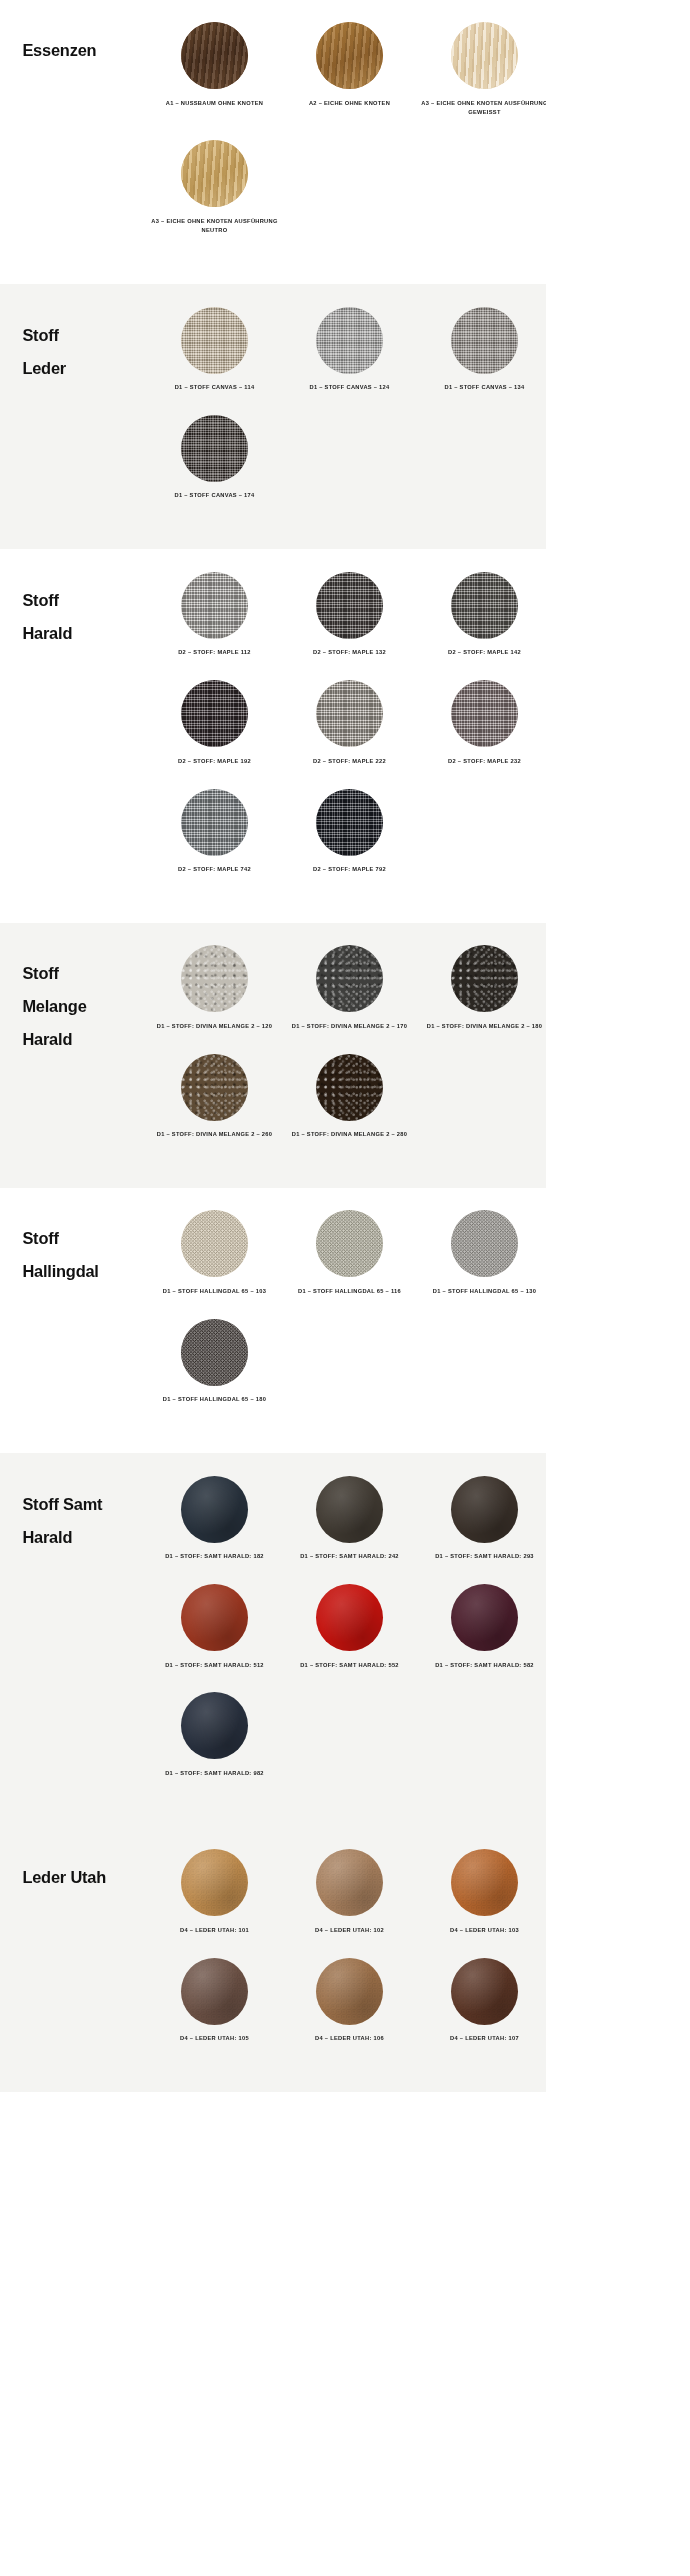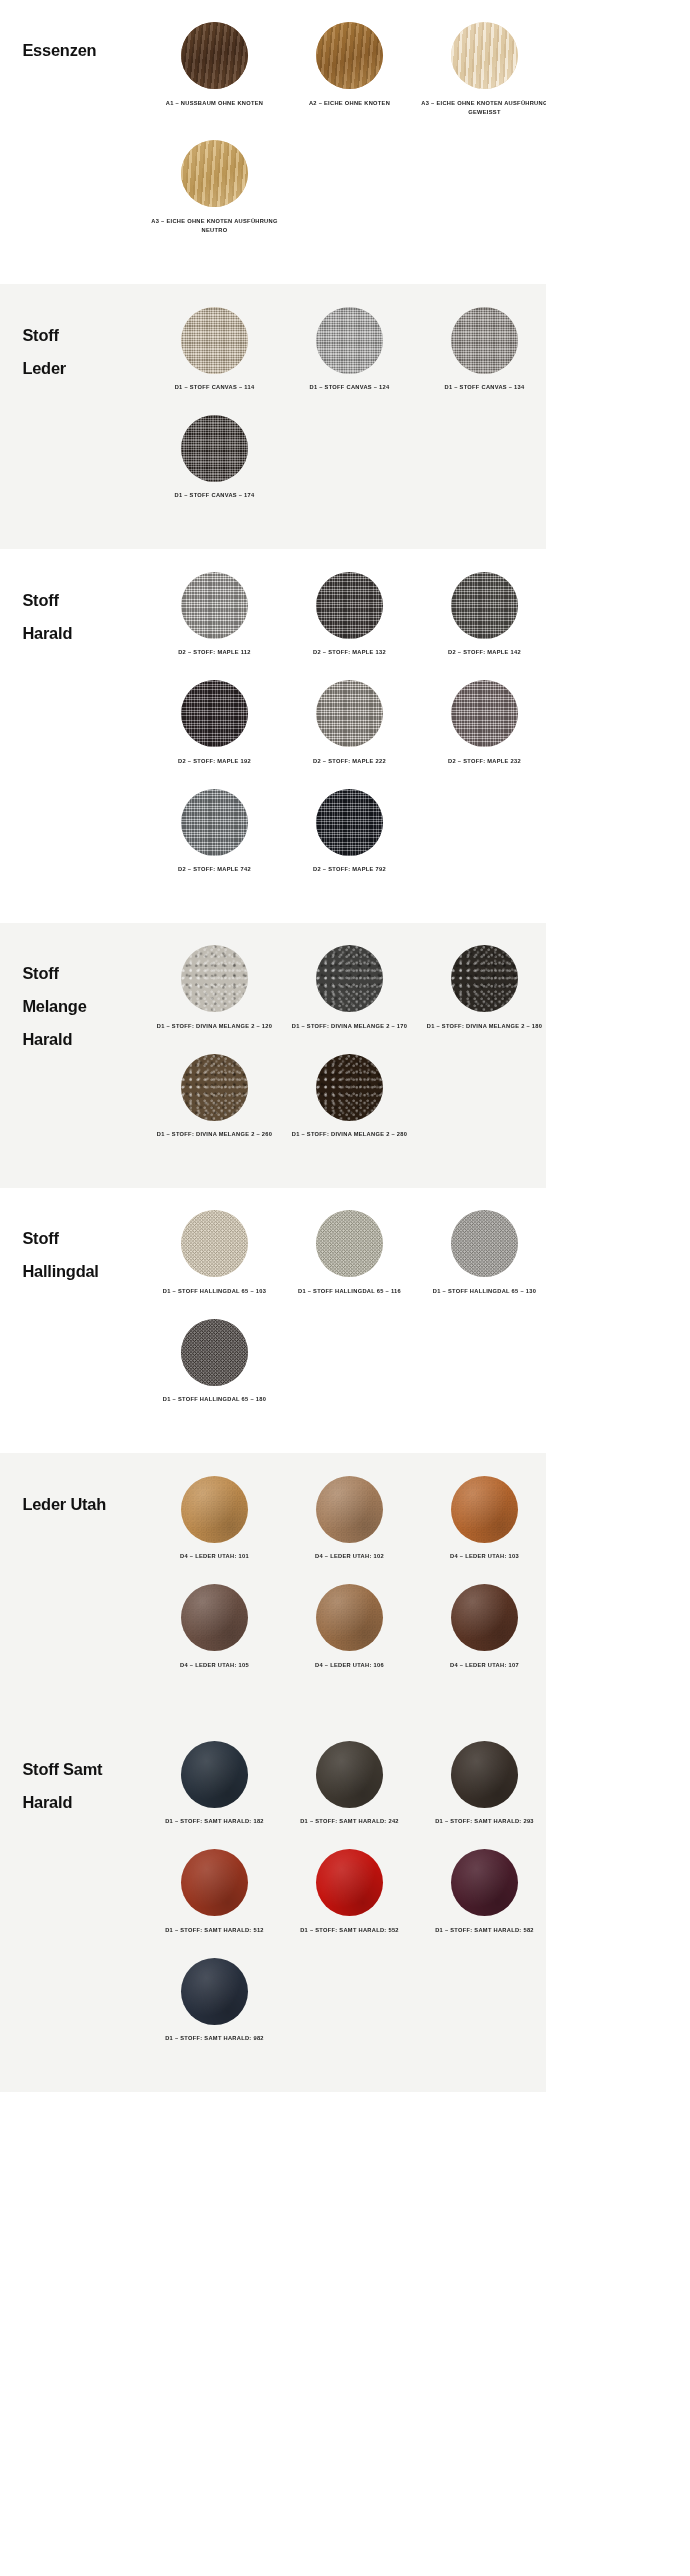--- a/index.html
+++ b/index.html
@@ -384,77 +384,20 @@
               <div class="tex tex-knit"></div>
             </div>
             <div class="caption">D1 – STOFF HALLINGDAL 65 – 180</div>
           </div>
         </div>
       </div>
     </div>
     <div class="section alt">
       <div class="section-inner">
         <div class="section-title">
-          <span class="tline">Leder Utah</span>
-        </div>
-        <div class="grid">
-          <div class="swatch">
-            <div class="disc" style="background: rgb(192, 141, 79);">
-              <div class="tex tex-leather"></div>
-            </div>
-            <div class="caption">D4 – LEDER UTAH: 101</div>
-          </div>
-          <div class="swatch">
-            <div class="disc" style="background: rgb(168, 128, 94);">
-              <div class="tex tex-leather"></div>
-            </div>
-            <div class="caption">D4 – LEDER UTAH: 102</div>
-          </div>
-          <div class="swatch">
-            <div class="disc" style="background: rgb(184, 104, 47);">
-              <div class="tex tex-leather"></div>
-            </div>
-            <div class="caption">D4 – LEDER UTAH: 103</div>
-          </div>
-          <div class="swatch">
-            <div class="disc" style="background: rgb(163, 170, 166);">
-              <div class="tex tex-leather"></div>
-            </div>
-            <div class="caption">D4 – LEDER UTAH: 104</div>
-          </div>
-          <div class="swatch">
-            <div class="disc" style="background: rgb(109, 82, 70);">
-              <div class="tex tex-leather"></div>
-            </div>
-            <div class="caption">D4 – LEDER UTAH: 105</div>
-          </div>
-          <div class="swatch">
-            <div class="disc" style="background: rgb(156, 112, 73);">
-              <div class="tex tex-leather"></div>
-            </div>
-            <div class="caption">D4 – LEDER UTAH: 106</div>
-          </div>
-          <div class="swatch">
-            <div class="disc" style="background: rgb(92, 54, 38);">
-              <div class="tex tex-leather"></div>
-            </div>
-            <div class="caption">D4 – LEDER UTAH: 107</div>
-          </div>
-          <div class="swatch">
-            <div class="disc" style="background: rgb(45, 48, 51);">
-              <div class="tex tex-leather"></div>
-            </div>
-            <div class="caption">D4 – LEDER UTAH: 108</div>
-          </div>
-        </div>
-      </div>
-    </div>
-    <div class="section alt">
-      <div class="section-inner">
-        <div class="section-title">
           <span class="tline">Stoff Samt</span>
           <span class="tline">Harald</span>
         </div>
         <div class="grid">
           <div class="swatch">
             <div class="disc" style="background: rgb(39, 49, 60);">
               <div class="tex tex-velvet"></div>
             </div>
             <div class="caption">D1 – STOFF: SAMT HARALD: 182</div>
           </div>
@@ -502,14 +445,71 @@
           </div>
           <div class="swatch">
             <div class="disc" style="background: rgb(40, 48, 62);">
               <div class="tex tex-velvet"></div>
             </div>
             <div class="caption">D1 – STOFF: SAMT HARALD: 982</div>
           </div>
         </div>
       </div>
     </div>
+    <div class="section alt">
+      <div class="section-inner">
+        <div class="section-title">
+          <span class="tline">Leder Utah</span>
+        </div>
+        <div class="grid">
+          <div class="swatch">
+            <div class="disc" style="background: rgb(192, 141, 79);">
+              <div class="tex tex-leather"></div>
+            </div>
+            <div class="caption">D4 – LEDER UTAH: 101</div>
+          </div>
+          <div class="swatch">
+            <div class="disc" style="background: rgb(168, 128, 94);">
+              <div class="tex tex-leather"></div>
+            </div>
+            <div class="caption">D4 – LEDER UTAH: 102</div>
+          </div>
+          <div class="swatch">
+            <div class="disc" style="background: rgb(184, 104, 47);">
+              <div class="tex tex-leather"></div>
+            </div>
+            <div class="caption">D4 – LEDER UTAH: 103</div>
+          </div>
+          <div class="swatch">
+            <div class="disc" style="background: rgb(163, 170, 166);">
+              <div class="tex tex-leather"></div>
+            </div>
+            <div class="caption">D4 – LEDER UTAH: 104</div>
+          </div>
+          <div class="swatch">
+            <div class="disc" style="background: rgb(109, 82, 70);">
+              <div class="tex tex-leather"></div>
+            </div>
+            <div class="caption">D4 – LEDER UTAH: 105</div>
+          </div>
+          <div class="swatch">
+            <div class="disc" style="background: rgb(156, 112, 73);">
+              <div class="tex tex-leather"></div>
+            </div>
+            <div class="caption">D4 – LEDER UTAH: 106</div>
+          </div>
+          <div class="swatch">
+            <div class="disc" style="background: rgb(92, 54, 38);">
+              <div class="tex tex-leather"></div>
+            </div>
+            <div class="caption">D4 – LEDER UTAH: 107</div>
+          </div>
+          <div class="swatch">
+            <div class="disc" style="background: rgb(45, 48, 51);">
+              <div class="tex tex-leather"></div>
+            </div>
+            <div class="caption">D4 – LEDER UTAH: 108</div>
+          </div>
+        </div>
+      </div>
+    </div>
   </div>
 
 
 </body></html>

